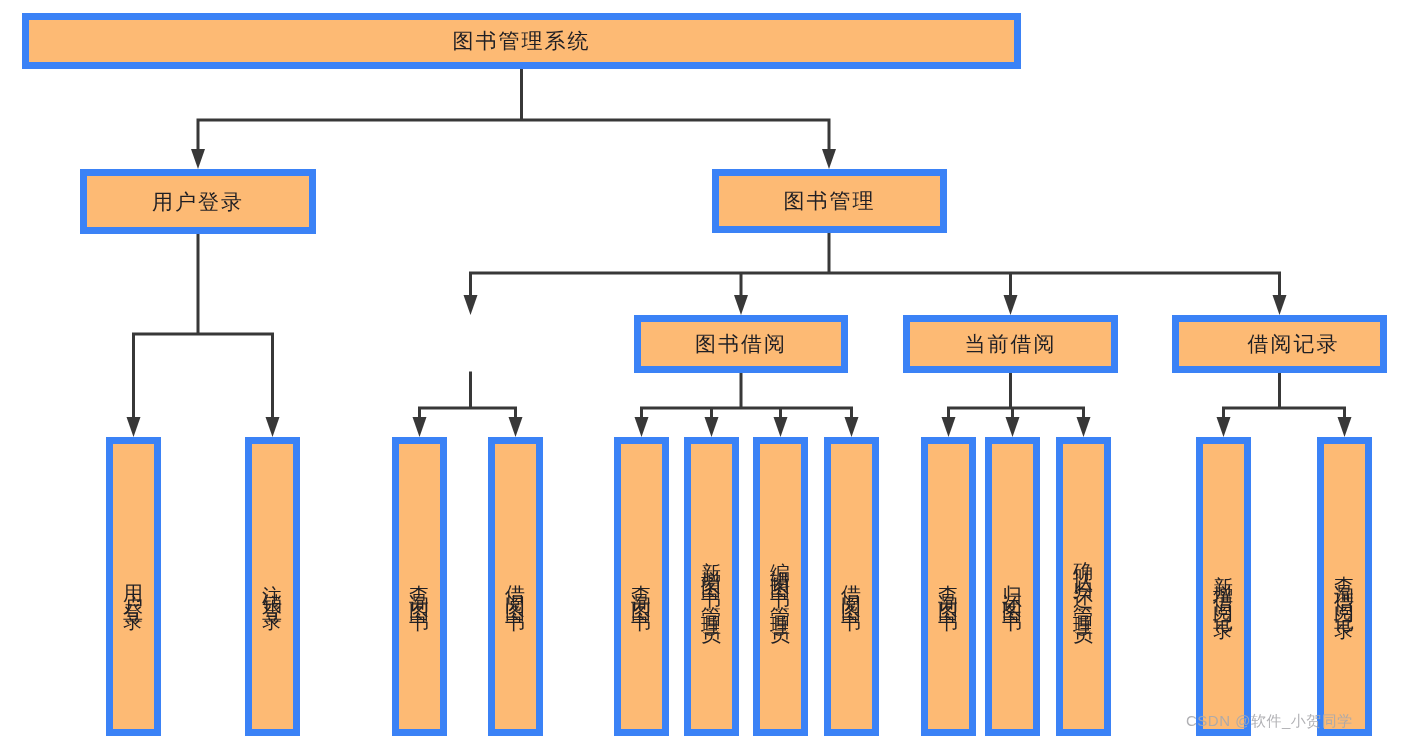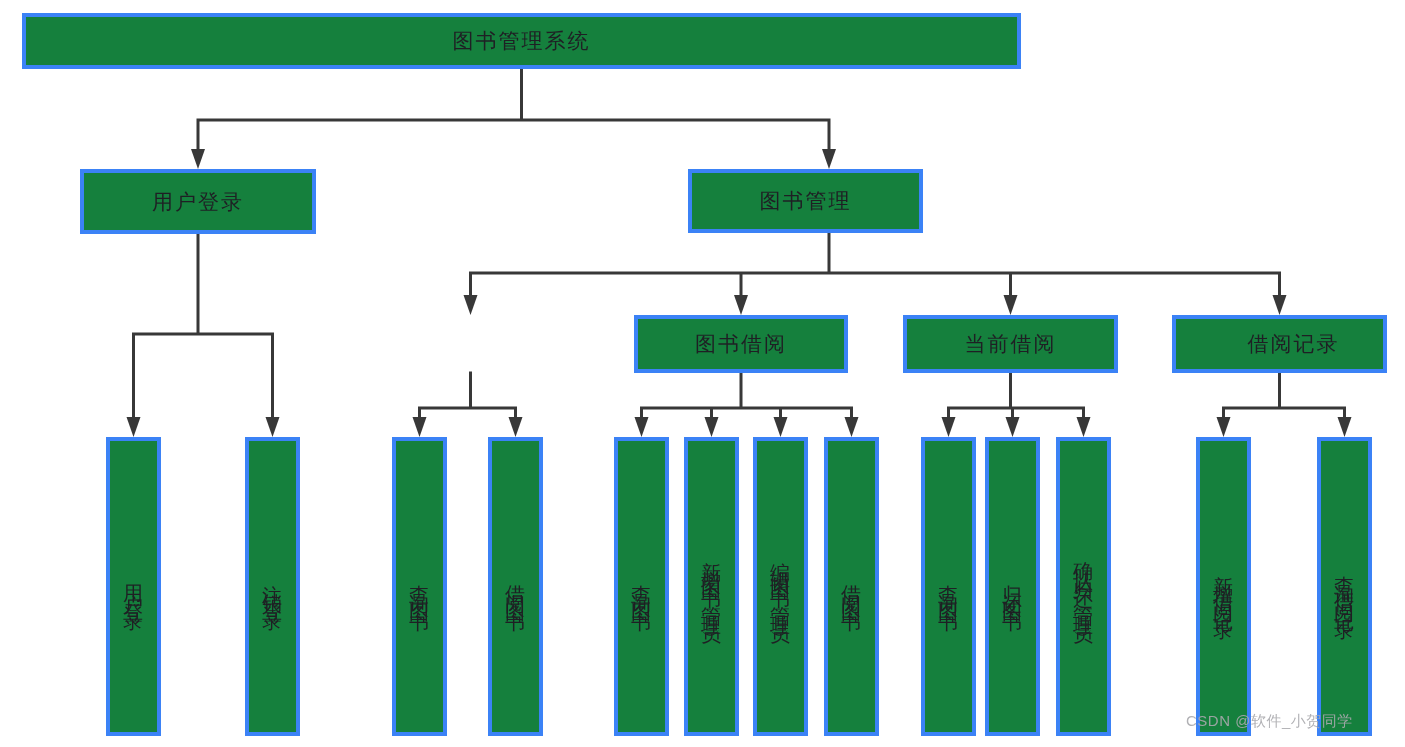--- a/index.html
+++ b/index.html
@@ -18,22 +18,22 @@
   #connectors {
     position: absolute;
     left: 0; top: 0;
     width: 1405px;
     height: 747px;
     pointer-events: none;
   }
   .node {
     position: absolute;
     box-sizing: border-box;
-    background: #15803d;
-    border: 4px solid #3b82f6;
+    background: #fdba74;
+    border: 7px solid #3b82f6;
     display: flex;
     align-items: center;
     justify-content: center;
     color: #1f1f24;
   }
   .h-node .lbl {
     font-size: 21px;
     letter-spacing: 2px;
     white-space: nowrap;
     color: #1f1f24;
@@ -97,21 +97,21 @@
     </g>
   </svg>
 
   <div class="node h-node" style="left:22px; top:13px; width:999px; height:56px;">
     <span class="lbl">图书管理系统</span>
   </div>
 
   <div class="node h-node" style="left:80px; top:169px; width:236px; height:65px;">
     <span class="lbl">用户登录</span>
   </div>
-  <div class="node h-node" style="left:688px; top:169px; width:235px; height:64px;">
+  <div class="node h-node" style="left:712px; top:169px; width:235px; height:64px;">
     <span class="lbl">图书管理</span>
   </div>
 
   <div class="node h-node" style="left:903px; top:315px; width:215px; height:58px;">
     <span class="lbl">当前借阅</span>
   </div>
   <div class="node h-node" style="left:634px; top:315px; width:214px; height:58px;">
     <span class="lbl">图书借阅</span>
   </div>
   <div class="node h-node" style="left:1172px; top:315px; width:215px; height:58px;padding-left:28px;">

